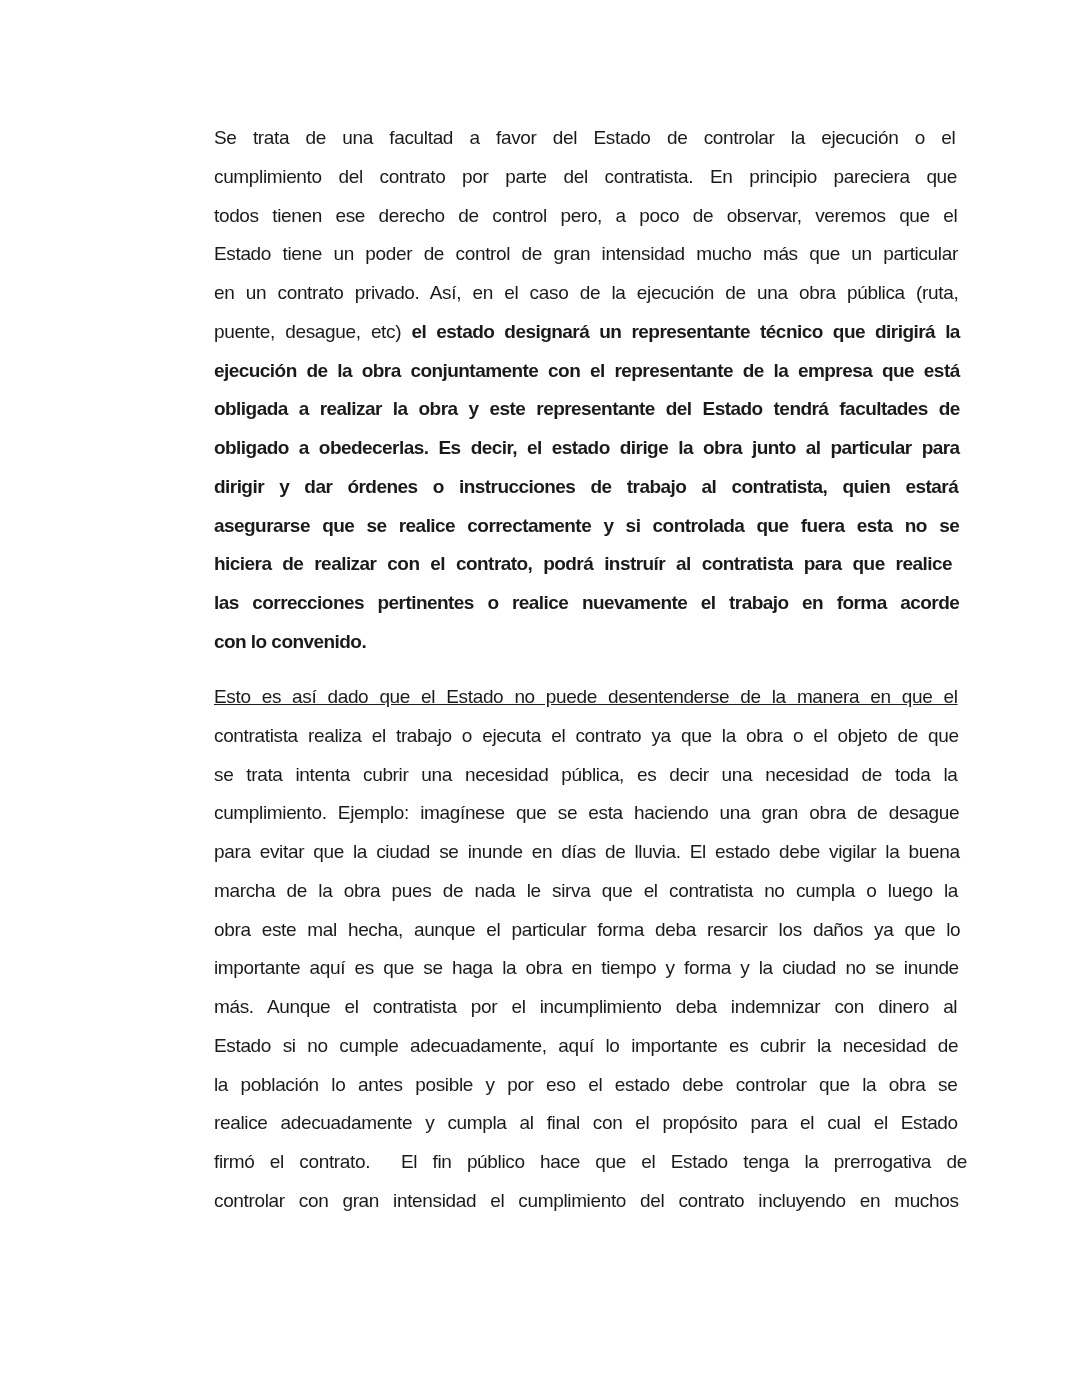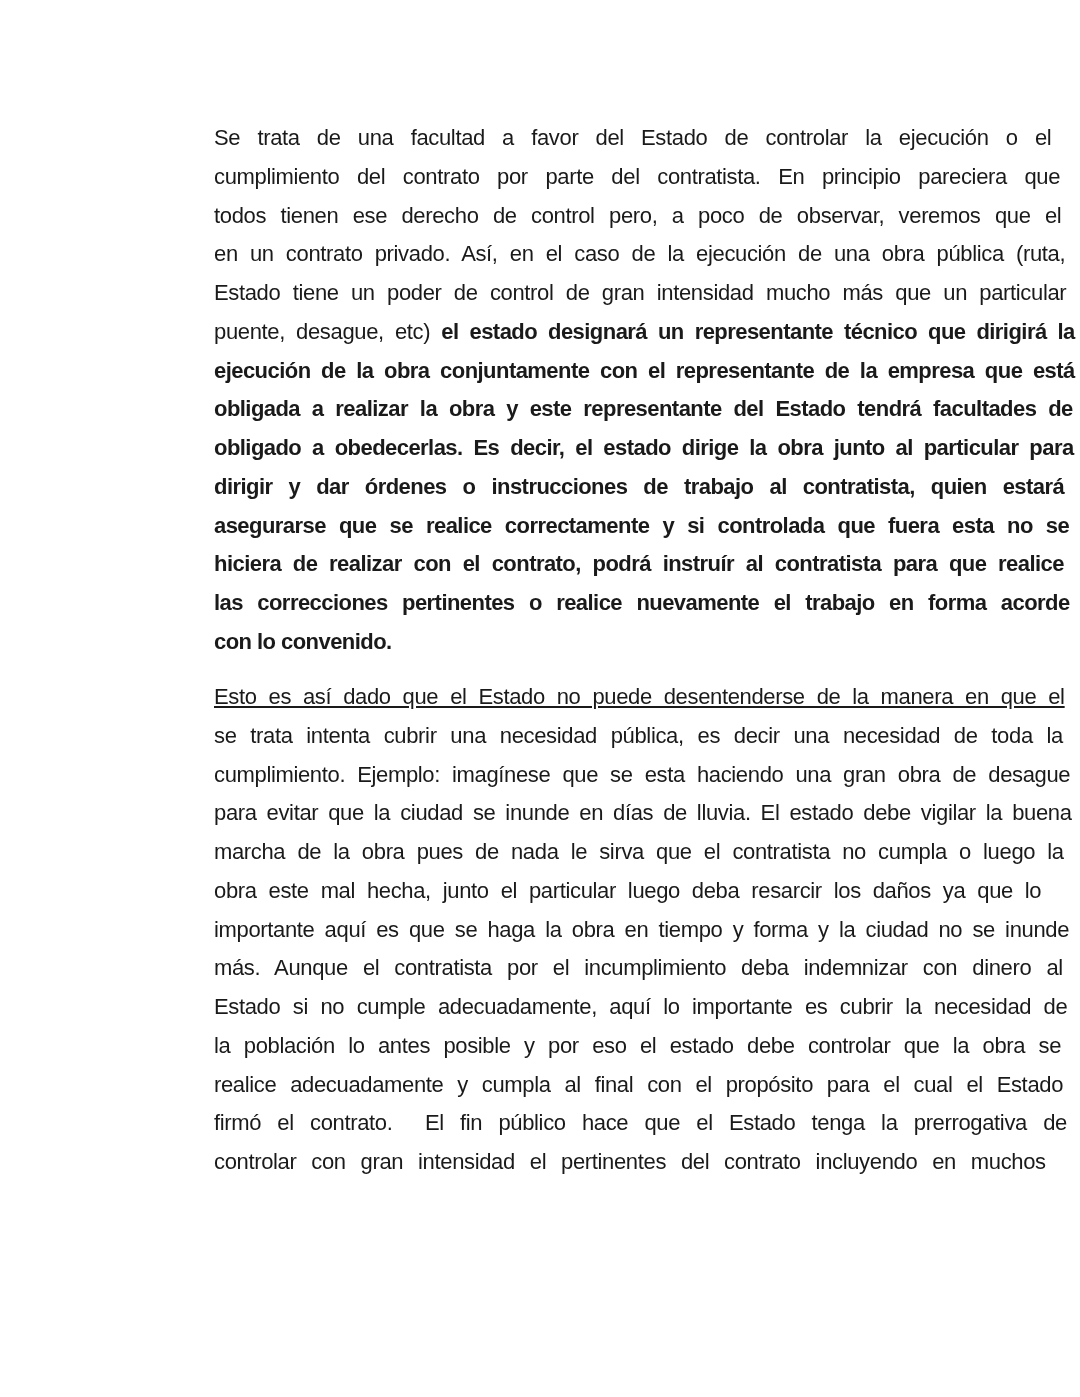--- a/index.html
+++ b/index.html
@@ -24,21 +24,21 @@
     }
     .para {
       position: absolute;
       left: 214px;
       width: 715px;
     }
     .line {
       display: block;
       height: 38.75px;
       line-height: 38.75px;
-      font-size: 22px;
+      font-size: 19px;
       letter-spacing: -0.35px;
       text-align: justify;
       text-align-last: justify;
       white-space: nowrap;
       overflow: visible;
       word-spacing: 0px;
     }
     .line.last {
       text-align-last: left;
     }
@@ -48,40 +48,41 @@
     #p2 { top: 678px; }
   </style>
 </head>
 <body>
 
 <div class="page">
   <div class="para" id="p1">
       <span class="line" style="display: block; width: auto; word-spacing: 11.4286px;"><span class="seg">Se trata de una facultad a favor del Estado de controlar la ejecución o el</span></span>
       <span class="line" style="display: block; width: auto; word-spacing: 11.8px;"><span class="seg">cumplimiento del contrato por parte del contratista. En principio pareciera que</span></span>
       <span class="line" style="display: block; width: auto; word-spacing: 8.61538px;"><span class="seg">todos tienen ese derecho de control pero, a poco de observar, veremos que el</span></span>
+      <span class="line" style="display: block; width: auto; word-spacing: 6.53846px;"><span class="seg">Estado tiene un poder de control de gran intensidad mucho más que un particular</span></span>
       <span class="line" style="display: block; width: auto; word-spacing: 6.4px;"><span class="seg">en un contrato privado. Así, en el caso de la ejecución de una obra pública (ruta,</span></span>
-      <span class="line" style="display: block; width: auto; word-spacing: 6.53846px;"><span class="seg">Estado tiene un poder de control de gran intensidad mucho más que un particular</span></span>
       <span class="line" style="display: block; width: auto; word-spacing: 5.36364px;"><span class="seg">puente, desague, etc) </span><span class="seg b">el estado designará un representante técnico que dirigirá la</span></span>
       <span class="line" style="display: block; width: auto; word-spacing: 5px;"><span class="seg b">ejecución de la obra conjuntamente con el representante de la empresa que está</span></span>
       <span class="line" style="display: block; width: auto; word-spacing: 6.25px;"><span class="seg b">obligada a realizar la obra y este representante del Estado tendrá facultades de</span></span>
       <span class="line" style="display: block; width: auto; word-spacing: 5.30769px;"><span class="seg b">obligado a obedecerlas. Es decir, el estado dirige la obra junto al particular para</span></span>
       <span class="line" style="display: block; width: auto; word-spacing: 10.4545px;"><span class="seg b">dirigir y dar órdenes o instrucciones de trabajo al contratista, quien estará</span></span>
       <span class="line" style="display: block; width: auto; word-spacing: 7.5px;"><span class="seg b">asegurarse que se realice correctamente y si controlada que fuera esta no se</span></span>
       <span class="line" style="display: block; width: auto; word-spacing: 6.16667px;"><span class="seg b">hiciera de realizar con el contrato, podrá instruír al contratista para que realice</span></span>
       <span class="line" style="display: block; width: auto; word-spacing: 8.8px;"><span class="seg b">las correcciones pertinentes o realice nuevamente el trabajo en forma acorde</span></span>
       <span class="line last"><span class="seg b">con lo convenido.</span></span>
     </div>
   <div class="para" id="p2">
       <span class="line" style="display: block; width: auto; word-spacing: 6.13333px; text-decoration: underline;"><span class="seg">Esto es así dado que el Estado no puede desentenderse de la manera en que el</span></span>
+      <span class="line" style="display: block; width: auto; word-spacing: 5.25px;"><span class="seg">contratista realiza el trabajo o ejecuta el contrato ya que la obra o el objeto de que</span></span>
       <span class="line" style="display: block; width: auto; word-spacing: 8px;"><span class="seg">se trata intenta cubrir una necesidad pública, es decir una necesidad de toda la</span></span>
       <span class="line" style="display: block; width: auto; word-spacing: 6.27273px;"><span class="seg">cumplimiento. Ejemplo: imagínese que se esta haciendo una gran obra de desague</span></span>
       <span class="line" style="display: block; width: auto; word-spacing: 4.1875px;"><span class="seg">para evitar que la ciudad se inunde en días de lluvia. El estado debe vigilar la buena</span></span>
       <span class="line" style="display: block; width: auto; word-spacing: 6.375px;"><span class="seg">marcha de la obra pues de nada le sirva que el contratista no cumpla o luego la</span></span>
-      <span class="line" style="display: block; width: auto; word-spacing: 6.14286px;"><span class="seg">obra este mal hecha, junto el particular luego deba resarcir los daños ya que lo</span></span>
+      <span class="line" style="display: block; width: auto; word-spacing: 6.14286px;"><span class="seg">obra este mal hecha, aunque el particular forma deba resarcir los daños ya que lo</span></span>
       <span class="line" style="display: block; width: auto; word-spacing: 4.41176px;"><span class="seg">importante aquí es que se haga la obra en tiempo y forma y la ciudad no se inunde</span></span>
       <span class="line" style="display: block; width: auto; word-spacing: 9.27273px;"><span class="seg">más. Aunque el contratista por el incumplimiento deba indemnizar con dinero al</span></span>
       <span class="line" style="display: block; width: auto; word-spacing: 6.66667px;"><span class="seg">Estado si no cumple adecuadamente, aquí lo importante es cubrir la necesidad de</span></span>
       <span class="line" style="display: block; width: auto; word-spacing: 7.6px;"><span class="seg">la población lo antes posible y por eso el estado debe controlar que la obra se</span></span>
       <span class="line" style="display: block; width: auto; word-spacing: 8.07692px;"><span class="seg">realice adecuadamente y cumpla al final con el propósito para el cual el Estado</span></span>
       <span class="line" style="display: block; width: auto; word-spacing: 10.4615px;"><span class="seg">firmó el contrato.  El fin público hace que el Estado tenga la prerrogativa de</span></span>
-      <span class="line" style="display: block; width: auto; word-spacing: 9.1px;"><span class="seg">controlar con gran intensidad el pertinentes del contrato incluyendo en muchos</span></span>
+      <span class="line" style="display: block; width: auto; word-spacing: 9.1px;"><span class="seg">controlar con gran intensidad el cumplimiento del contrato incluyendo en muchos</span></span>
     </div>
 </div>
 
 </body></html>

